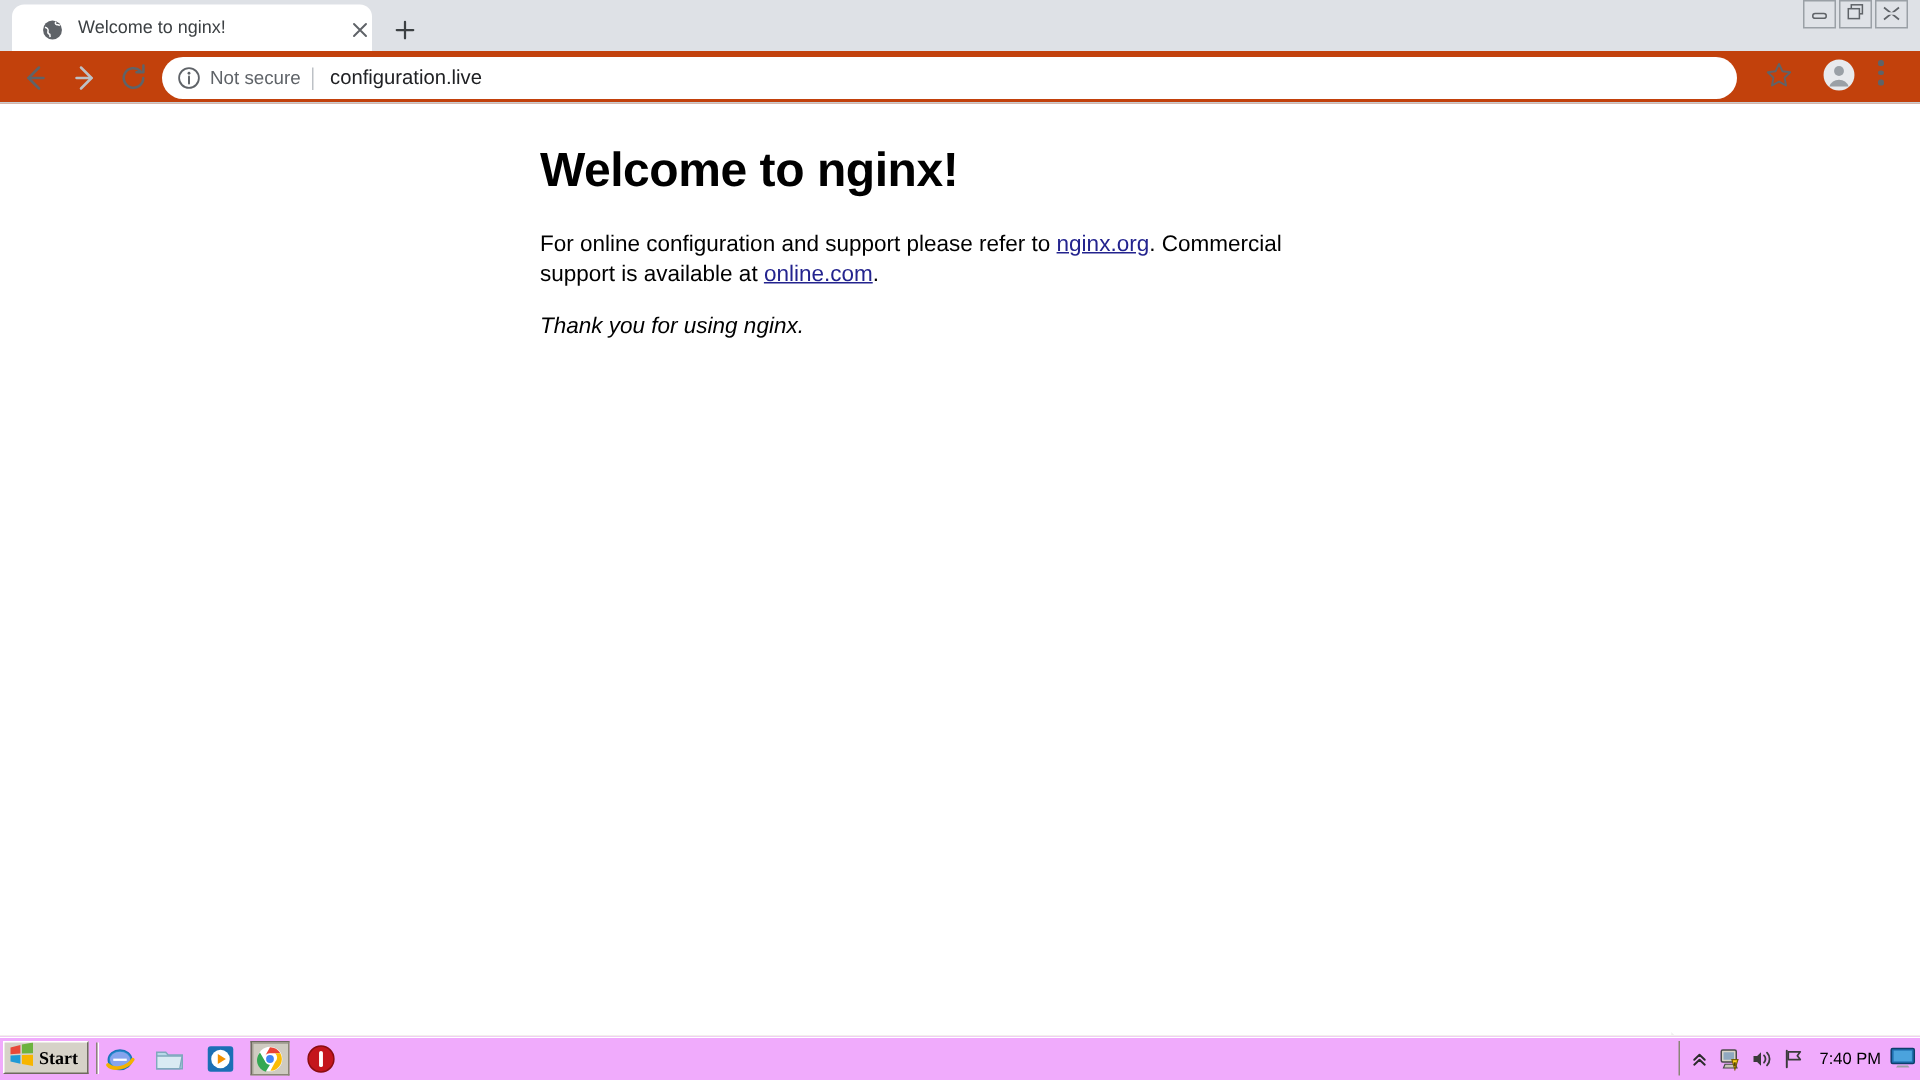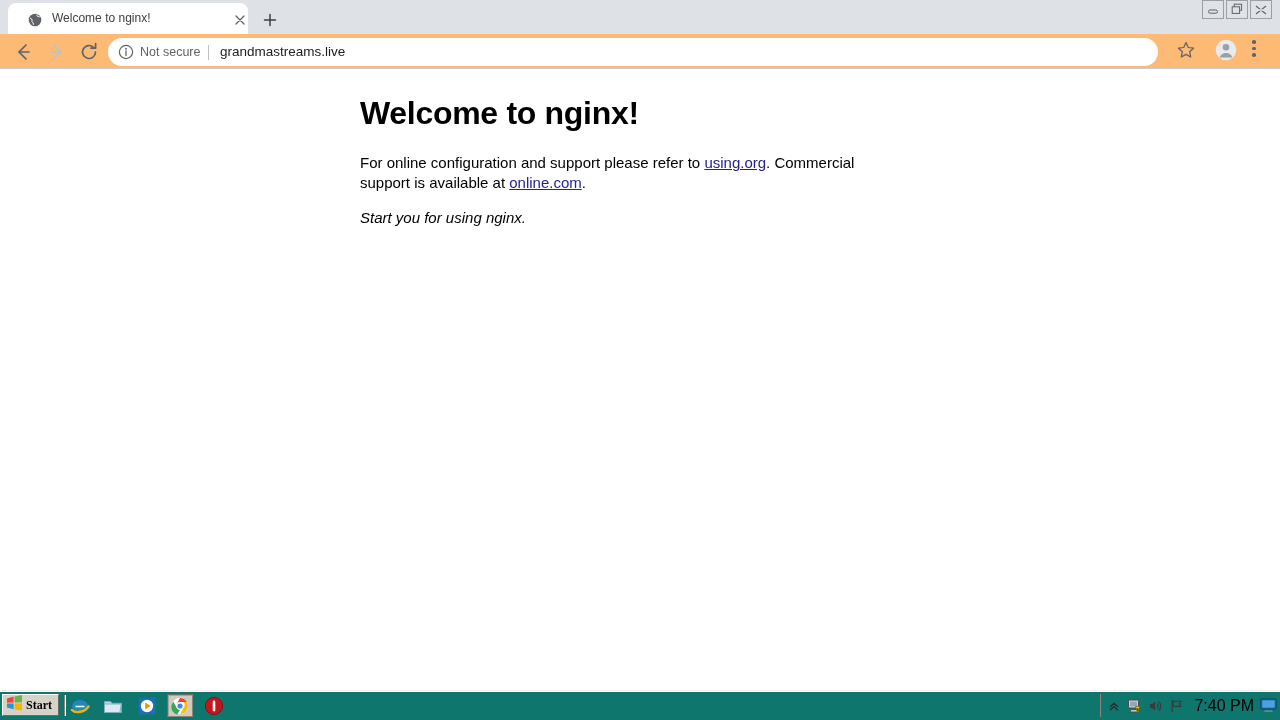--- a/index.html
+++ b/index.html
@@ -50,21 +50,21 @@
   .wc-btn {
     width:22px; height:19px; margin-right:2px;
     border:1px solid #9aa0a6; background:#dfe2e7;
     display:flex; align-items:center; justify-content:center;
   }
   .wc-btn:last-child { margin-right:0; }
 
   
   .toolbar {
     position:absolute; left:0; top:34px; width:1280px; height:35px;
-    background:#fdba74; border-bottom:1px solid #c9ccd0;
+    background:#c2410c; border-bottom:1px solid #c9ccd0;
   }
   .navbtn { position:absolute; top:5px; width:26px; height:26px; }
   .nav-back { left:10px; }
   .nav-fwd  { left:44px; }
   .nav-rel  { left:76px; }
 
   .omnibox {
     position:absolute; left:108px; top:4px; width:1050px; height:28px;
     background:#ffffff; border-radius:14px;
     display:flex; align-items:center;
@@ -110,21 +110,21 @@
 
   
   .watermark {
     position:absolute; left:1045px; top:612px; width:190px; height:55px;
     pointer-events:none;
   }
 
   
   .taskbar {
     position:absolute; left:0; top:690px; width:1280px; height:30px;
-    background:#0f766e;
+    background:#f0abfc;
     border-top:1px solid #f2f0ec;
     box-shadow:inset 0 1px 0 #ffffff;
   }
   .start-btn {
     position:absolute; left:2px; top:3px; height:22px; padding:0 6px 0 3px;
     background:#d6d2c8; border:1px solid #ffffff;
     border-right-color:#6e6a60; border-bottom-color:#6e6a60;
     display:flex; align-items:center;
   }
   .start-label {
@@ -146,21 +146,21 @@
     box-shadow:inset 1px 1px 0 #a8a398;
   }
 
   .tray {
     position:absolute; right:2px; top:3px; height:23px;
     border-left:1px solid #8a8578;
     display:flex; align-items:center; padding-left:5px;
   }
   .tray-icon { width:16px; height:16px; margin-right:5px; }
   .tray-time {
-    font-size:16px; color:#000000; margin:0 6px 0 4px; white-space:nowrap;
+    font-size:11px; color:#000000; margin:0 6px 0 4px; white-space:nowrap;
   }
 </style>
 </head>
 <body>
 
 <div class="browser">
 
   <div class="tabstrip">
 
     <div class="tab">
@@ -245,21 +245,21 @@
     <div class="omnibox">
       <span class="secicon">
         <svg width="16" height="16" viewBox="0 0 16 16">
           <circle cx="8" cy="8" r="6.6" fill="none" stroke="#5f6368" stroke-width="1.2"></circle>
           <circle cx="8" cy="4.8" r="0.95" fill="#5f6368"></circle>
           <path d="M8 7v4.6" stroke="#5f6368" stroke-width="1.3" stroke-linecap="round"></path>
         </svg>
       </span>
       <span class="notsecure">Not secure</span>
       <span class="omnidivider"></span>
-      <span class="urltext" title="Search Google or type a URL">grandmastreams.live</span>
+      <span class="urltext" title="Search Google or type a URL">configuration.live</span>
     </div>
 
     <div class="star">
       <svg width="20" height="20" viewBox="0 0 20 20">
         <path d="M10 2.6l2.3 4.9 5.2.7-3.8 3.6 1 5.2-4.7-2.6-4.7 2.6 1-5.2L2.5 8.2l5.2-.7z" fill="none" stroke="#5f6368" stroke-width="1.25" stroke-linejoin="round"></path>
       </svg>
     </div>
 
     <div class="avatar">
       <svg width="22" height="22" viewBox="0 0 22 22">
@@ -276,24 +276,24 @@
     </div>
   </div>
 
   <div class="page">
     <div class="nginx-body">
 
       <h1 class="nginx-h1">Welcome to nginx!</h1>
 
 
       <p class="nginx-p">
-        <span>For online configuration and support please refer to </span><a href="#" style="color: rgb(35, 35, 142);">using.org</a><span>. Commercial support is available at </span><a href="#" style="color: rgb(35, 35, 142);">online.com</a><span>.</span>
+        <span>For online configuration and support please refer to </span><a href="#" style="color: rgb(35, 35, 142);">nginx.org</a><span>. Commercial support is available at </span><a href="#" style="color: rgb(35, 35, 142);">online.com</a><span>.</span>
       </p>
 
-      <p class="nginx-p em">Start you for using nginx.</p>
+      <p class="nginx-p em">Thank you for using nginx.</p>
     </div>
 
     <div class="watermark">
       <svg width="190" height="55" viewBox="0 0 190 55">
         <text x="0" y="40" font-family="Liberation Sans, sans-serif" font-size="40" font-weight="bold" fill="none" stroke="#f0f0f0" stroke-width="1.6">ANY</text>
         <g fill="none" stroke="#f0f0f0" stroke-width="1.6">
           <path d="M70 8 L70 48 L74 50 L74 12 Z"></path>
           <path d="M78 10 L78 46 L108 28 Z"></path>
         </g>
         <text x="113" y="40" font-family="Liberation Sans, sans-serif" font-size="40" font-weight="bold" fill="none" stroke="#f0f0f0" stroke-width="1.6">RUN</text>

